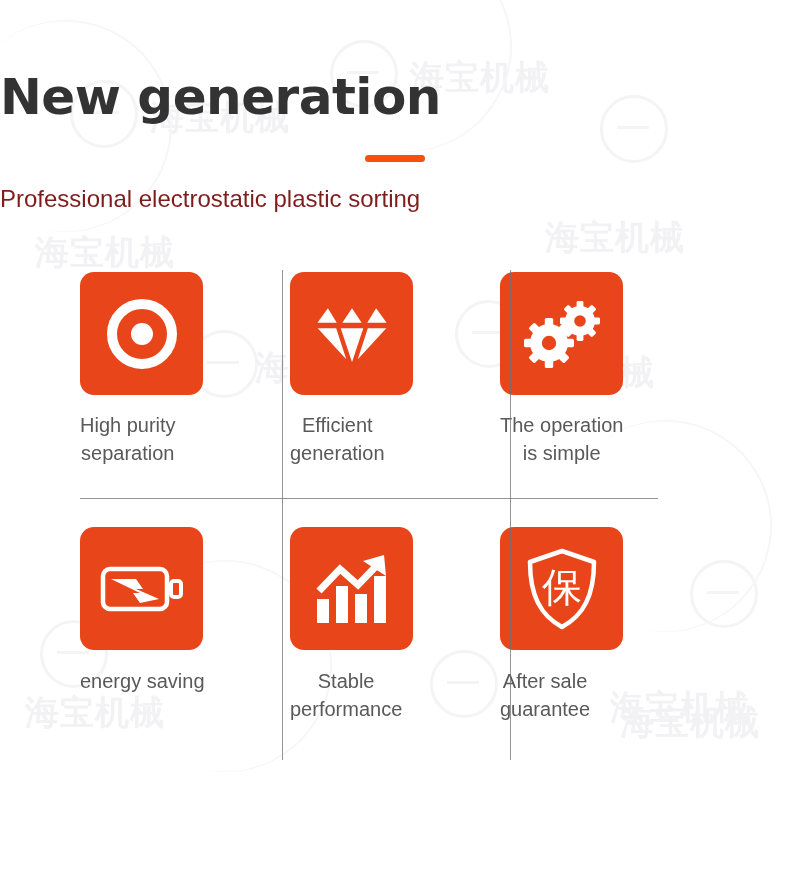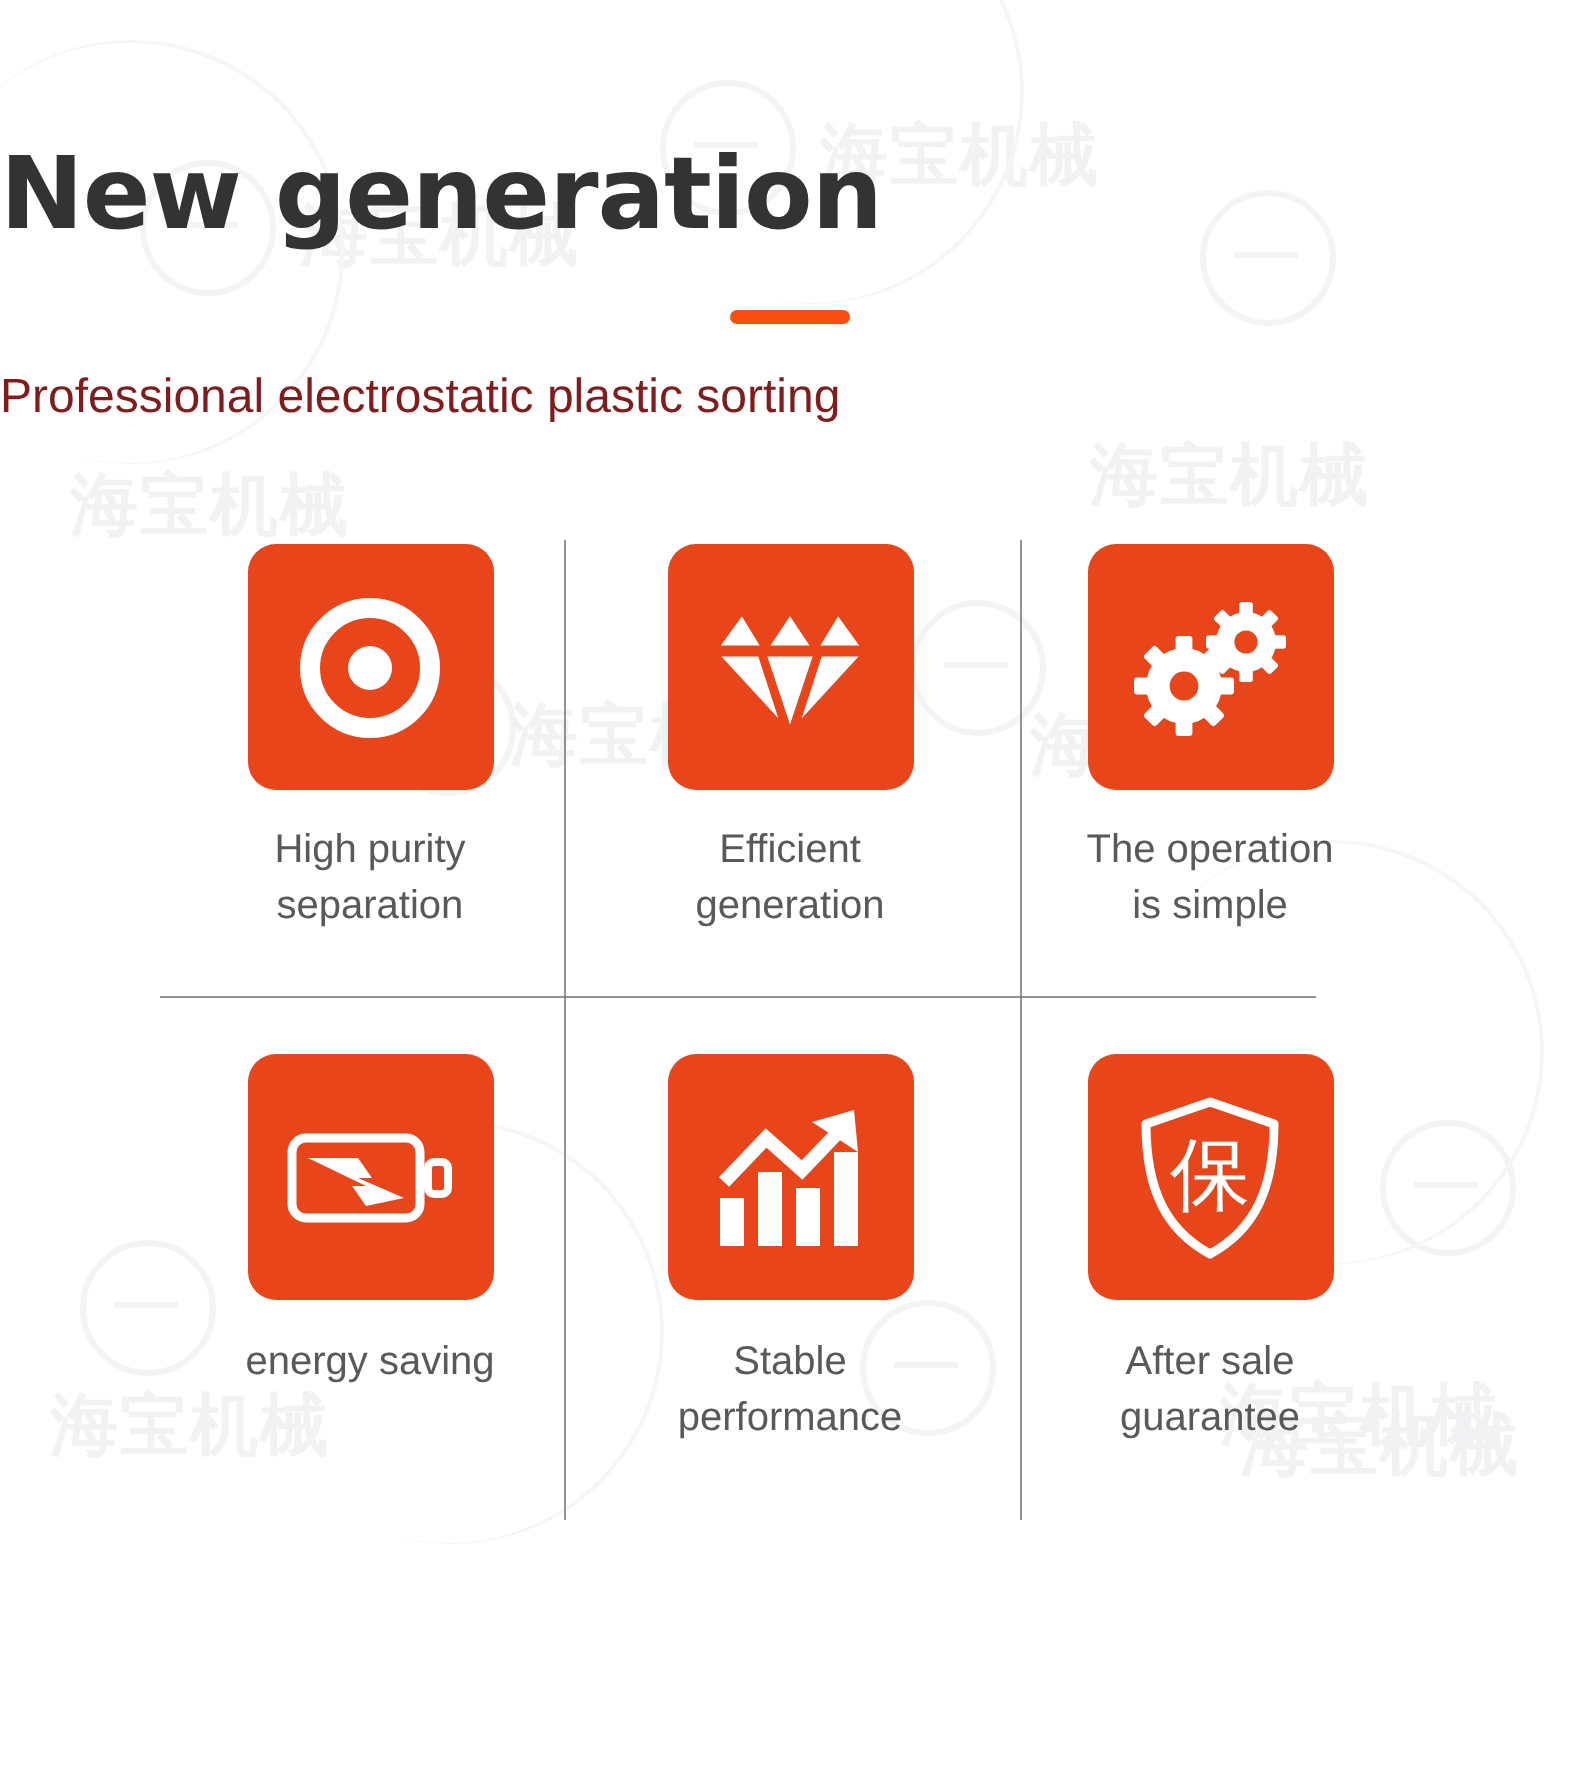--- a/index.html
+++ b/index.html
@@ -92,21 +92,21 @@
     display: grid;
     grid-template-columns: repeat(3, 1fr);
     grid-template-rows: repeat(2, 227px);
     row-gap: 0;
     width: 100%;
     height: 100%;
   }
   .cell {
     display: flex;
     flex-direction: column;
-    align-items: center;
+    align-items: flex-start;
     padding-top: 10px;
   }
   .cell.row2 { padding-top: 38px; }
 
   .icon-tile {
     width: 123px;
     height: 123px;
     border-radius: 14px;
     background: #e8461a;
     display: flex;

